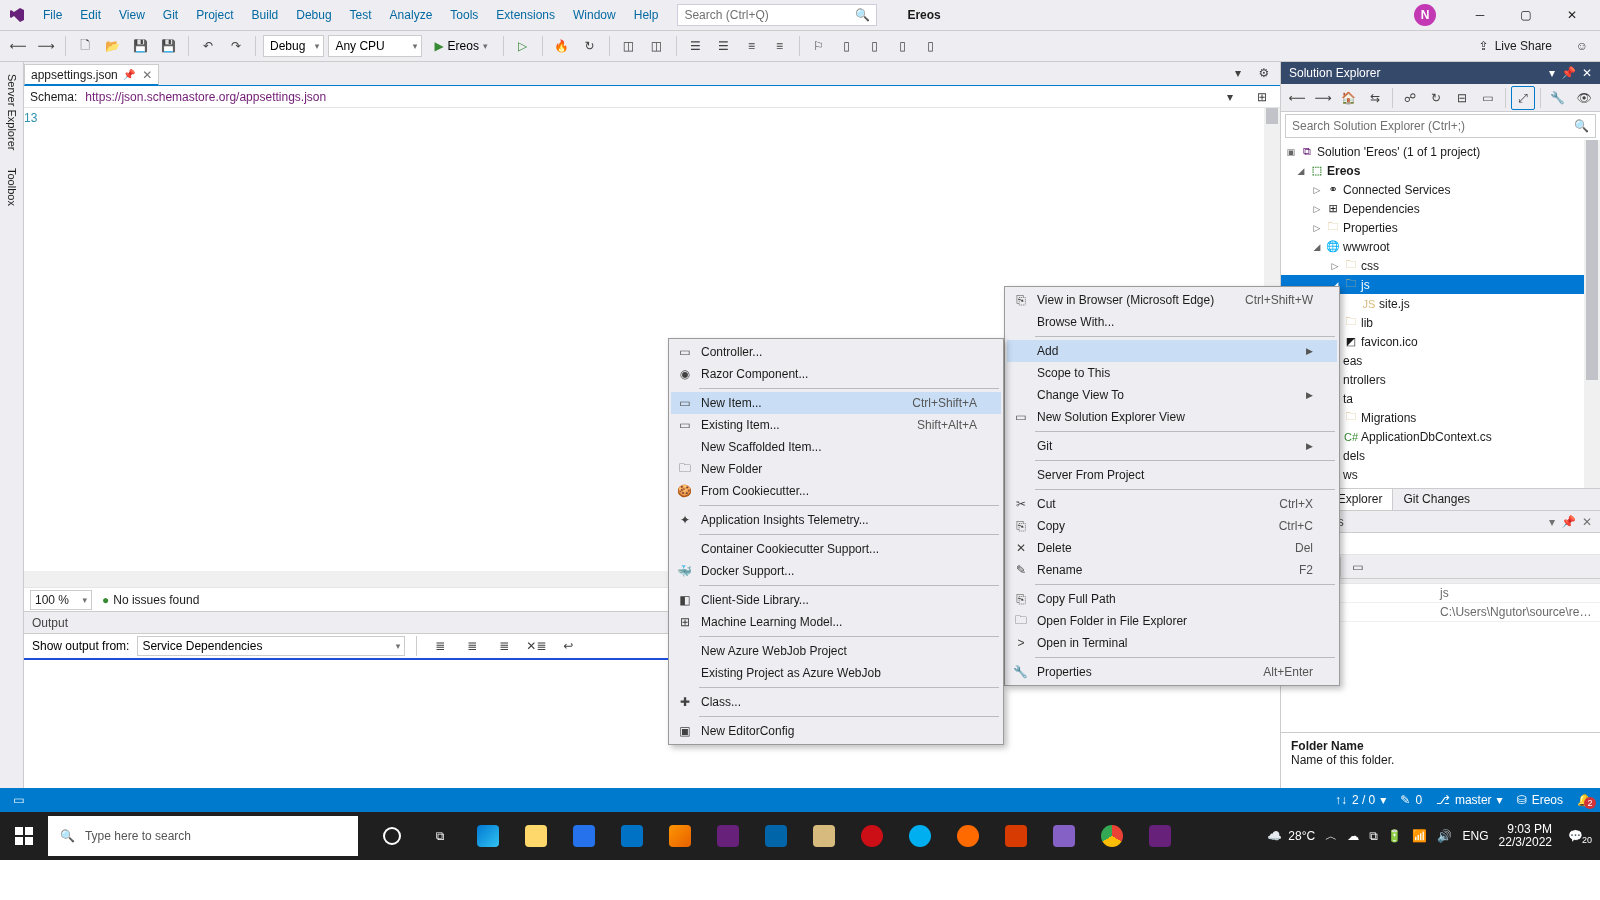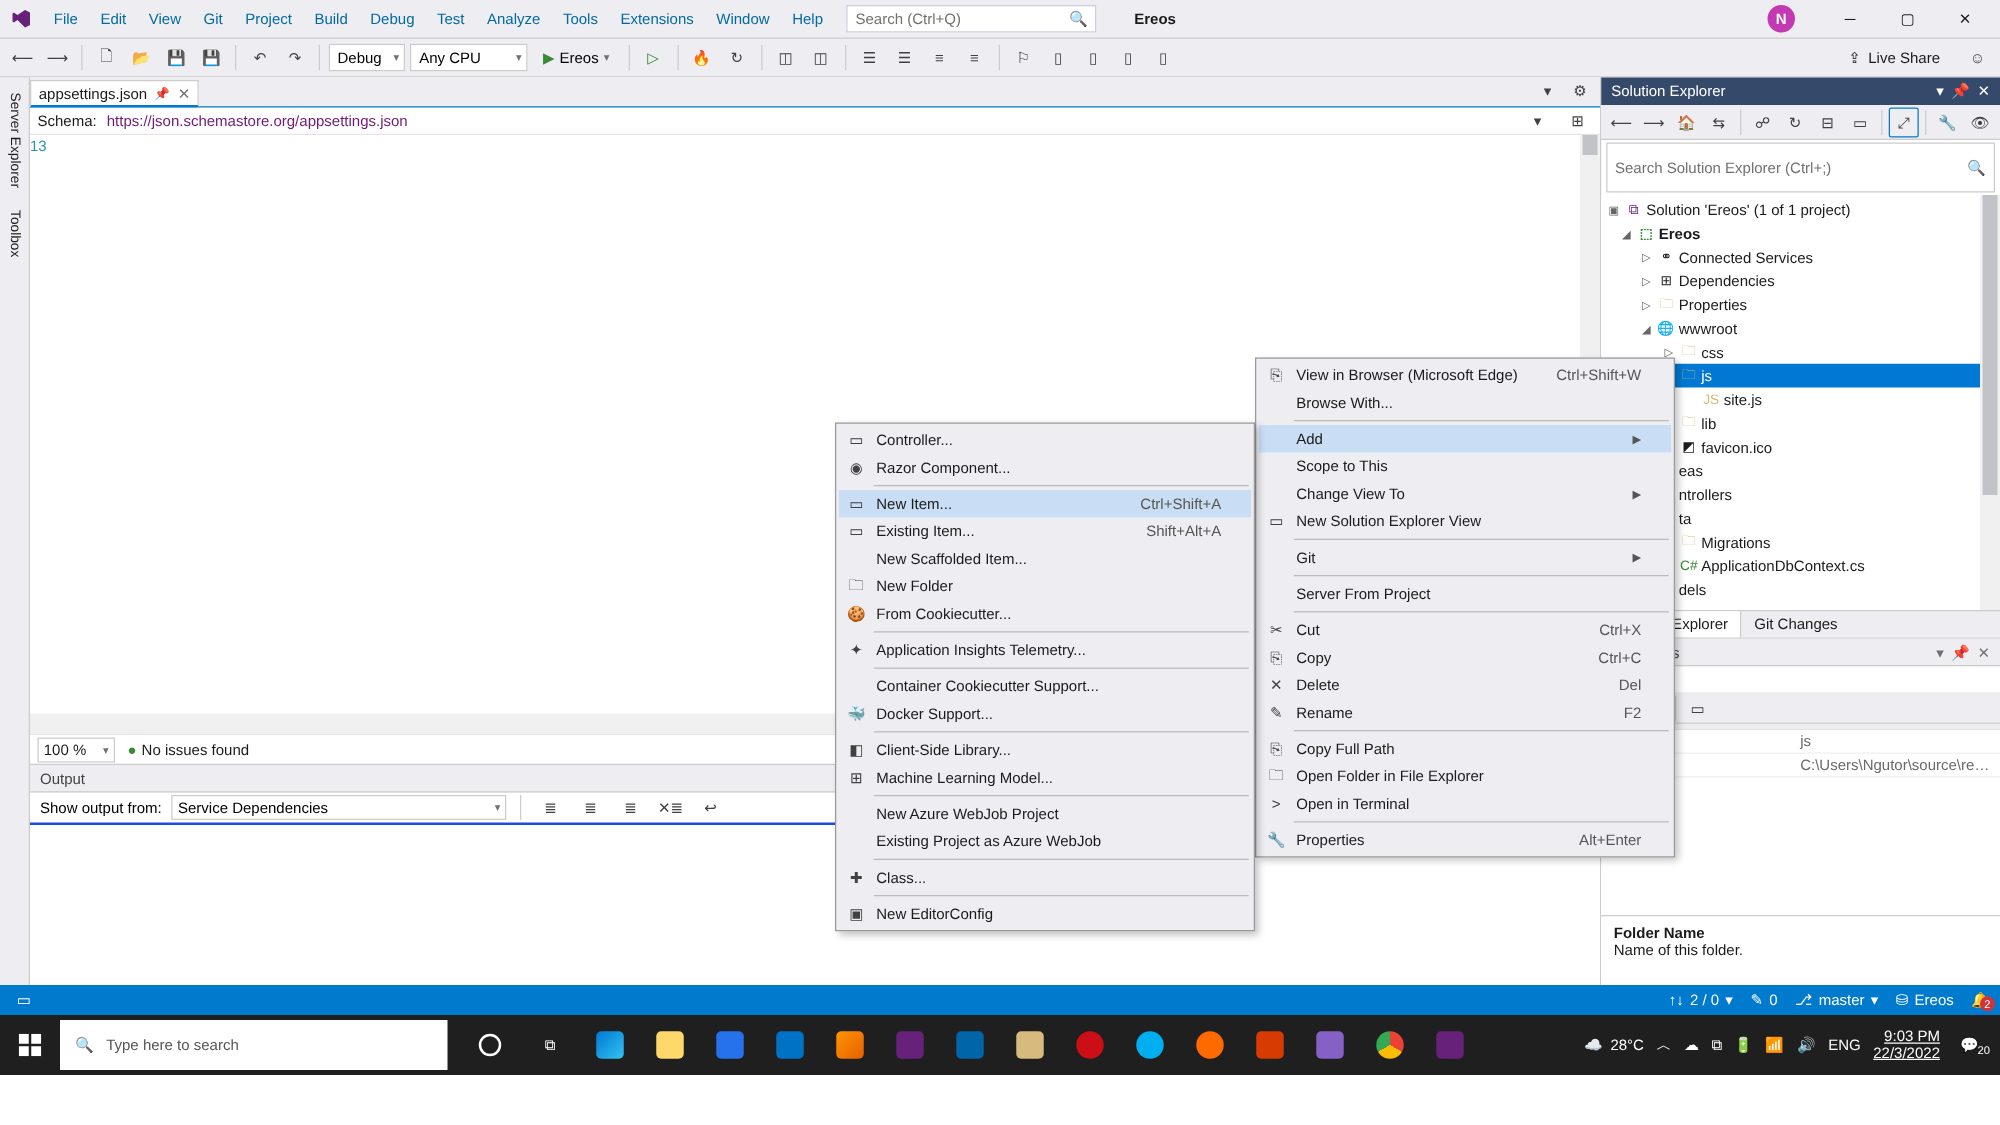--- a/index.html
+++ b/index.html
@@ -48,21 +48,21 @@
 .output-header { height: 22px; background: #eeeef2; border-bottom: 1px solid #ccc; display: flex; align-items: center; padding: 0 8px; color: #444; }
 .output-bar { height: 26px; display: flex; align-items: center; padding: 0 8px; gap: 8px; border-bottom: 2px solid #1d4ed8; }
 .output-combo { width: 268px; height: 20px; border: 1px solid #ccc; display: flex; align-items: center; padding: 0 4px; position: relative; }
 .output-combo::after { content: "▾"; position: absolute; right: 4px; font-size: 9px; color: #717171; }
 .output-body { height: 128px; background: #fff; overflow: hidden; }
 
 .right-panels { width: 320px; display: flex; flex-direction: column; border-left: 1px solid #ccc; }
 .panel-title { height: 22px; background: #35496a; color: #fff; display: flex; align-items: center; padding: 0 8px; }
 .panel-title .pt-right { margin-left: auto; display: flex; gap: 6px; font-size: 11px; }
 .se-toolbar { height: 28px; background: #eeeef2; display: flex; align-items: center; padding: 0 4px; gap: 2px; border-bottom: 1px solid #ccc; }
-.se-search { height: 40px; border: 1px solid #ccc; margin: 2px 4px; display: flex; align-items: center; padding: 0 6px; color: #717171; }
+.se-search { height: 24px; border: 1px solid #ccc; margin: 2px 4px; display: flex; align-items: center; padding: 0 6px; color: #717171; }
 .se-search .mag { margin-left: auto; }
 .tree { flex: 1; overflow: hidden; padding: 2px 0; background: #fff; position: relative; }
 .tree-row { height: 19px; display: flex; align-items: center; padding-left: 6px; gap: 2px; color: #1b1b1b; white-space: nowrap; }
 .tree-row.sel { background: #0078d4; color: #fff; }
 .tw { display: inline-block; text-align: center; font-size: 9px; color: #666; width: 12px; }
 .tree-row.sel .tw { color: #fff; }
 .ic { width: 16px; height: 16px; display: inline-flex; align-items: center; justify-content: center; font-size: 11px; }
 .ic.folder { color: #d7ba7d; }
 .ic.cs { color: #388a34; }
 .ic.globe { color: #0078d4; }
@@ -100,21 +100,21 @@
 .sb-bell { position: relative; }
 .sb-bell .badge { position: absolute; right: -4px; bottom: -2px; background: #d13438; color: #fff; font-size: 9px; border-radius: 50%; width: 12px; height: 12px; display: flex; align-items: center; justify-content: center; }
 
 .taskbar { height: 48px; background: #1f1f1f; display: flex; align-items: center; color: #fff; }
 .start-btn { width: 48px; height: 48px; display: flex; align-items: center; justify-content: center; }
 .tb-search { width: 310px; height: 40px; background: #fff; color: #555; display: flex; align-items: center; padding: 0 12px; gap: 10px; }
 .task-icons { display: flex; align-items: center; height: 48px; margin-left: 10px; }
 .task-ic { width: 48px; height: 48px; display: flex; align-items: center; justify-content: center; position: relative; }
 .task-ic .dot { width: 22px; height: 22px; border-radius: 4px; }
 .tray { margin-left: auto; display: flex; align-items: center; gap: 10px; padding: 0 10px; font-size: 11px; }
-.tray .clock { text-align: right; line-height: 13px; text-decoration: underline; }
+.tray .clock { text-align: right; line-height: 13px; }
 .tray .weather { display: flex; align-items: center; gap: 6px; font-size: 12px; }
 .scrollbar-v { position: absolute; right: 0; top: 0; bottom: 0; width: 16px; background: #f0f0f0; }
 .scroll-thumb-v { position: absolute; left: 2px; right: 2px; background: #c2c3c9; }
 .scrollbar-h { height: 16px; background: #f0f0f0; position: relative; }
 </style>
 </head>
 <body>
 
 <div class="titlebar">
   <div class="vs-logo">

